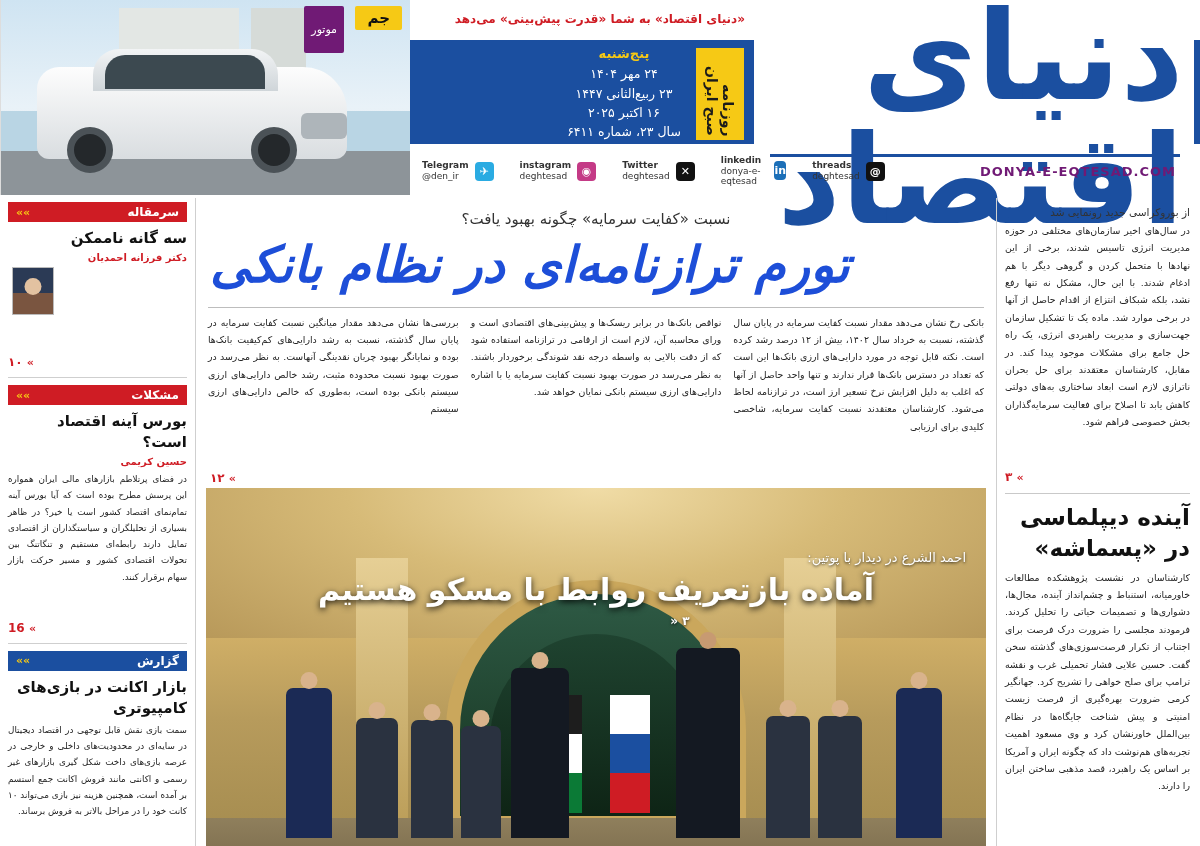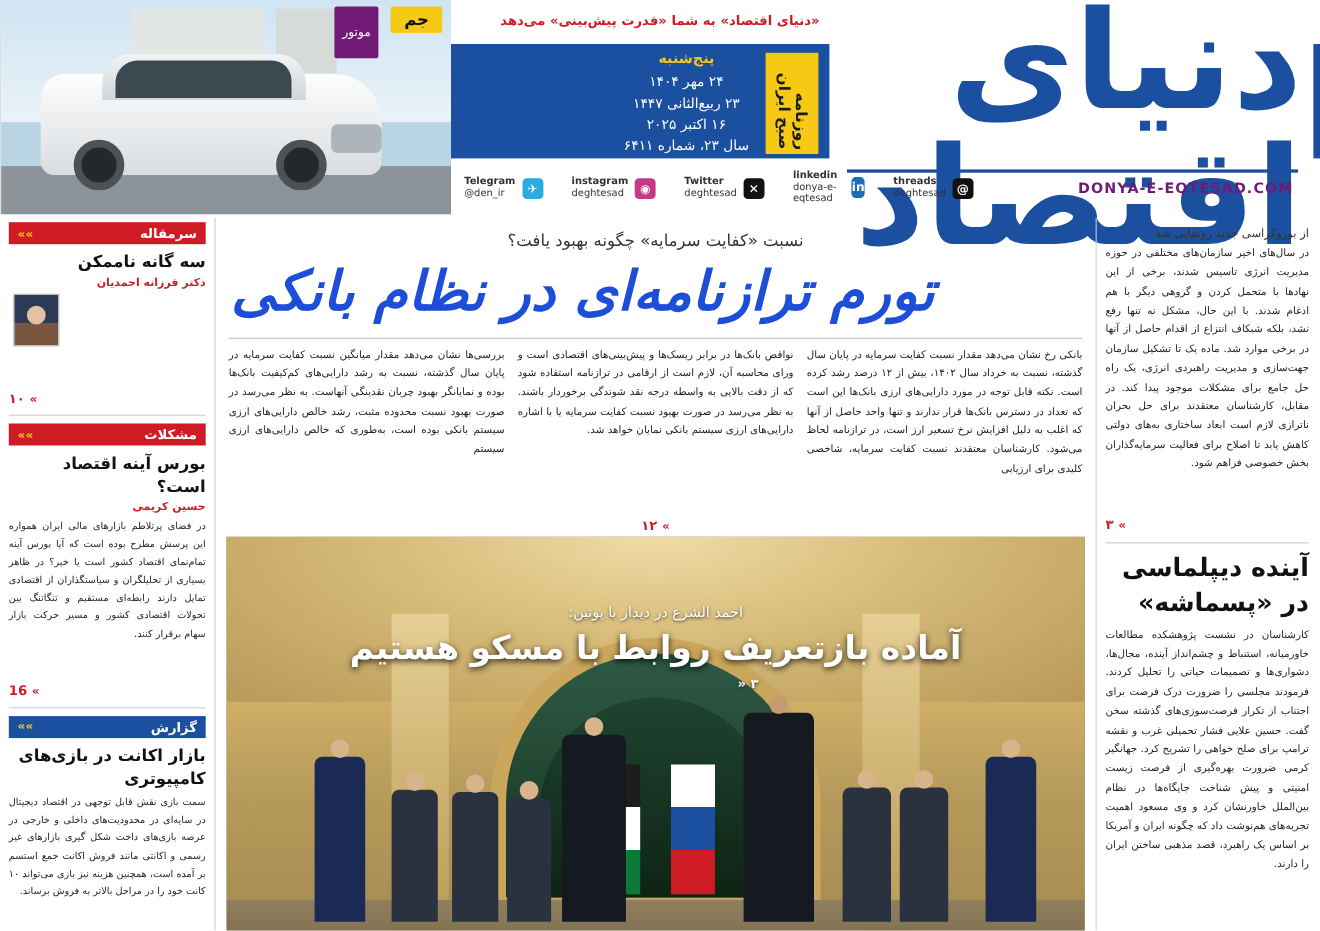--- a/index.html
+++ b/index.html
@@ -177,21 +177,21 @@
   .f-guard { background: #1b2a55; }
   .f-head { position: absolute; top: -16px; left: 50%; transform: translateX(-50%);
     width: 17px; height: 17px; border-radius: 50%; background: #d9b38c; }
   .flagpair { position: absolute; bottom: 95px; left: 50%; transform: translateX(-50%);
     width: 120px; height: 135px; }
   .flag { position: absolute; bottom: 0; width: 40px; height: 118px; }
   .flag.syr { left: 6px; background: linear-gradient(#1d1d1d 0%, #1d1d1d 33%, #ffffff 33%, #ffffff 66%, #0b7a36 66%); }
   .flag.rus { right: 6px; background: linear-gradient(#ffffff 0%, #ffffff 33%, #1b4fa0 33%, #1b4fa0 66%, #cf1c24 66%); }
   .photo-overline {
     position: absolute; top: 62px; right: 20px; left: 20px;
-    text-align: center; color: #fff; font-size: 13px; text-shadow: 0 1px 3px rgba(0,0,0,.8);
+    text-align: right; color: #fff; font-size: 13px; text-shadow: 0 1px 3px rgba(0,0,0,.8);
   }
   .photo-head {
     position: absolute; top: 84px; right: 14px; left: 14px;
     text-align: center; color: #fff; font-size: 30px; font-weight: bold;
     text-shadow: 0 2px 6px rgba(0,0,0,.85);
   }
   .photo-page {
     position: absolute; top: 126px; right: 38%; color: #fff; font-size: 12px;
     font-weight: bold; text-shadow: 0 1px 3px rgba(0,0,0,.8);
   }
@@ -305,21 +305,21 @@
       <div class="center-top">
         <div class="over-q">نسبت «کفایت سرمایه» چگونه بهبود یافت؟</div>
         <div class="main-head">تورم ترازنامه‌ای در نظام بانکی</div>
       </div>
       <div class="divider-h"></div>
       <div class="three-cols">
         <div class="c">بانکی رخ نشان می‌دهد مقدار نسبت کفایت سرمایه در پایان سال گذشته، نسبت به خرداد سال ۱۴۰۲، بیش از ۱۲ درصد رشد کرده است. نکته قابل توجه در مورد دارایی‌های ارزی بانک‌ها این است که تعداد در دسترس بانک‌ها قرار ندارند و تنها واحد حاصل از آنها که اغلب به دلیل افزایش نرخ تسعیر ارز است، در ترازنامه لحاظ می‌شود. کارشناسان معتقدند نسبت کفایت سرمایه، شاخصی کلیدی برای ارزیابی</div>
         <div class="c">نواقص بانک‌ها در برابر ریسک‌ها و پیش‌بینی‌های اقتصادی است و ورای محاسبه آن، لازم است از ارقامی در ترازنامه استفاده شود که از دقت بالایی به واسطه درجه نقد شوندگی برخوردار باشند. به نظر می‌رسد در صورت بهبود نسبت کفایت سرمایه یا با اشاره دارایی‌های ارزی سیستم بانکی نمایان خواهد شد.</div>
         <div class="c">بررسی‌ها نشان می‌دهد مقدار میانگین نسبت کفایت سرمایه در پایان سال گذشته، نسبت به رشد دارایی‌های کم‌کیفیت بانک‌ها بوده و نمایانگر بهبود چربان نقدینگی آنهاست. به نظر می‌رسد در صورت بهبود نسبت محدوده مثبت، رشد خالص دارایی‌های ارزی سیستم بانکی بوده است، به‌طوری که خالص دارایی‌های ارزی سیستم</div>
       </div>
-      <div style="text-align:center;padding:0 6px">
+      <div style="text-align:left;padding:0 6px">
         <span class="pagenum"><span class="chev">»</span> <span>۱۲</span></span>
       </div>
 
       <div class="photo-wrap">
         <div class="hall"></div>
         <div class="hall-ceiling"></div>
         <div class="pillar-l"></div>
         <div class="pillar-r"></div>
         <div class="arch">
             <div class="arch-inner"></div>

